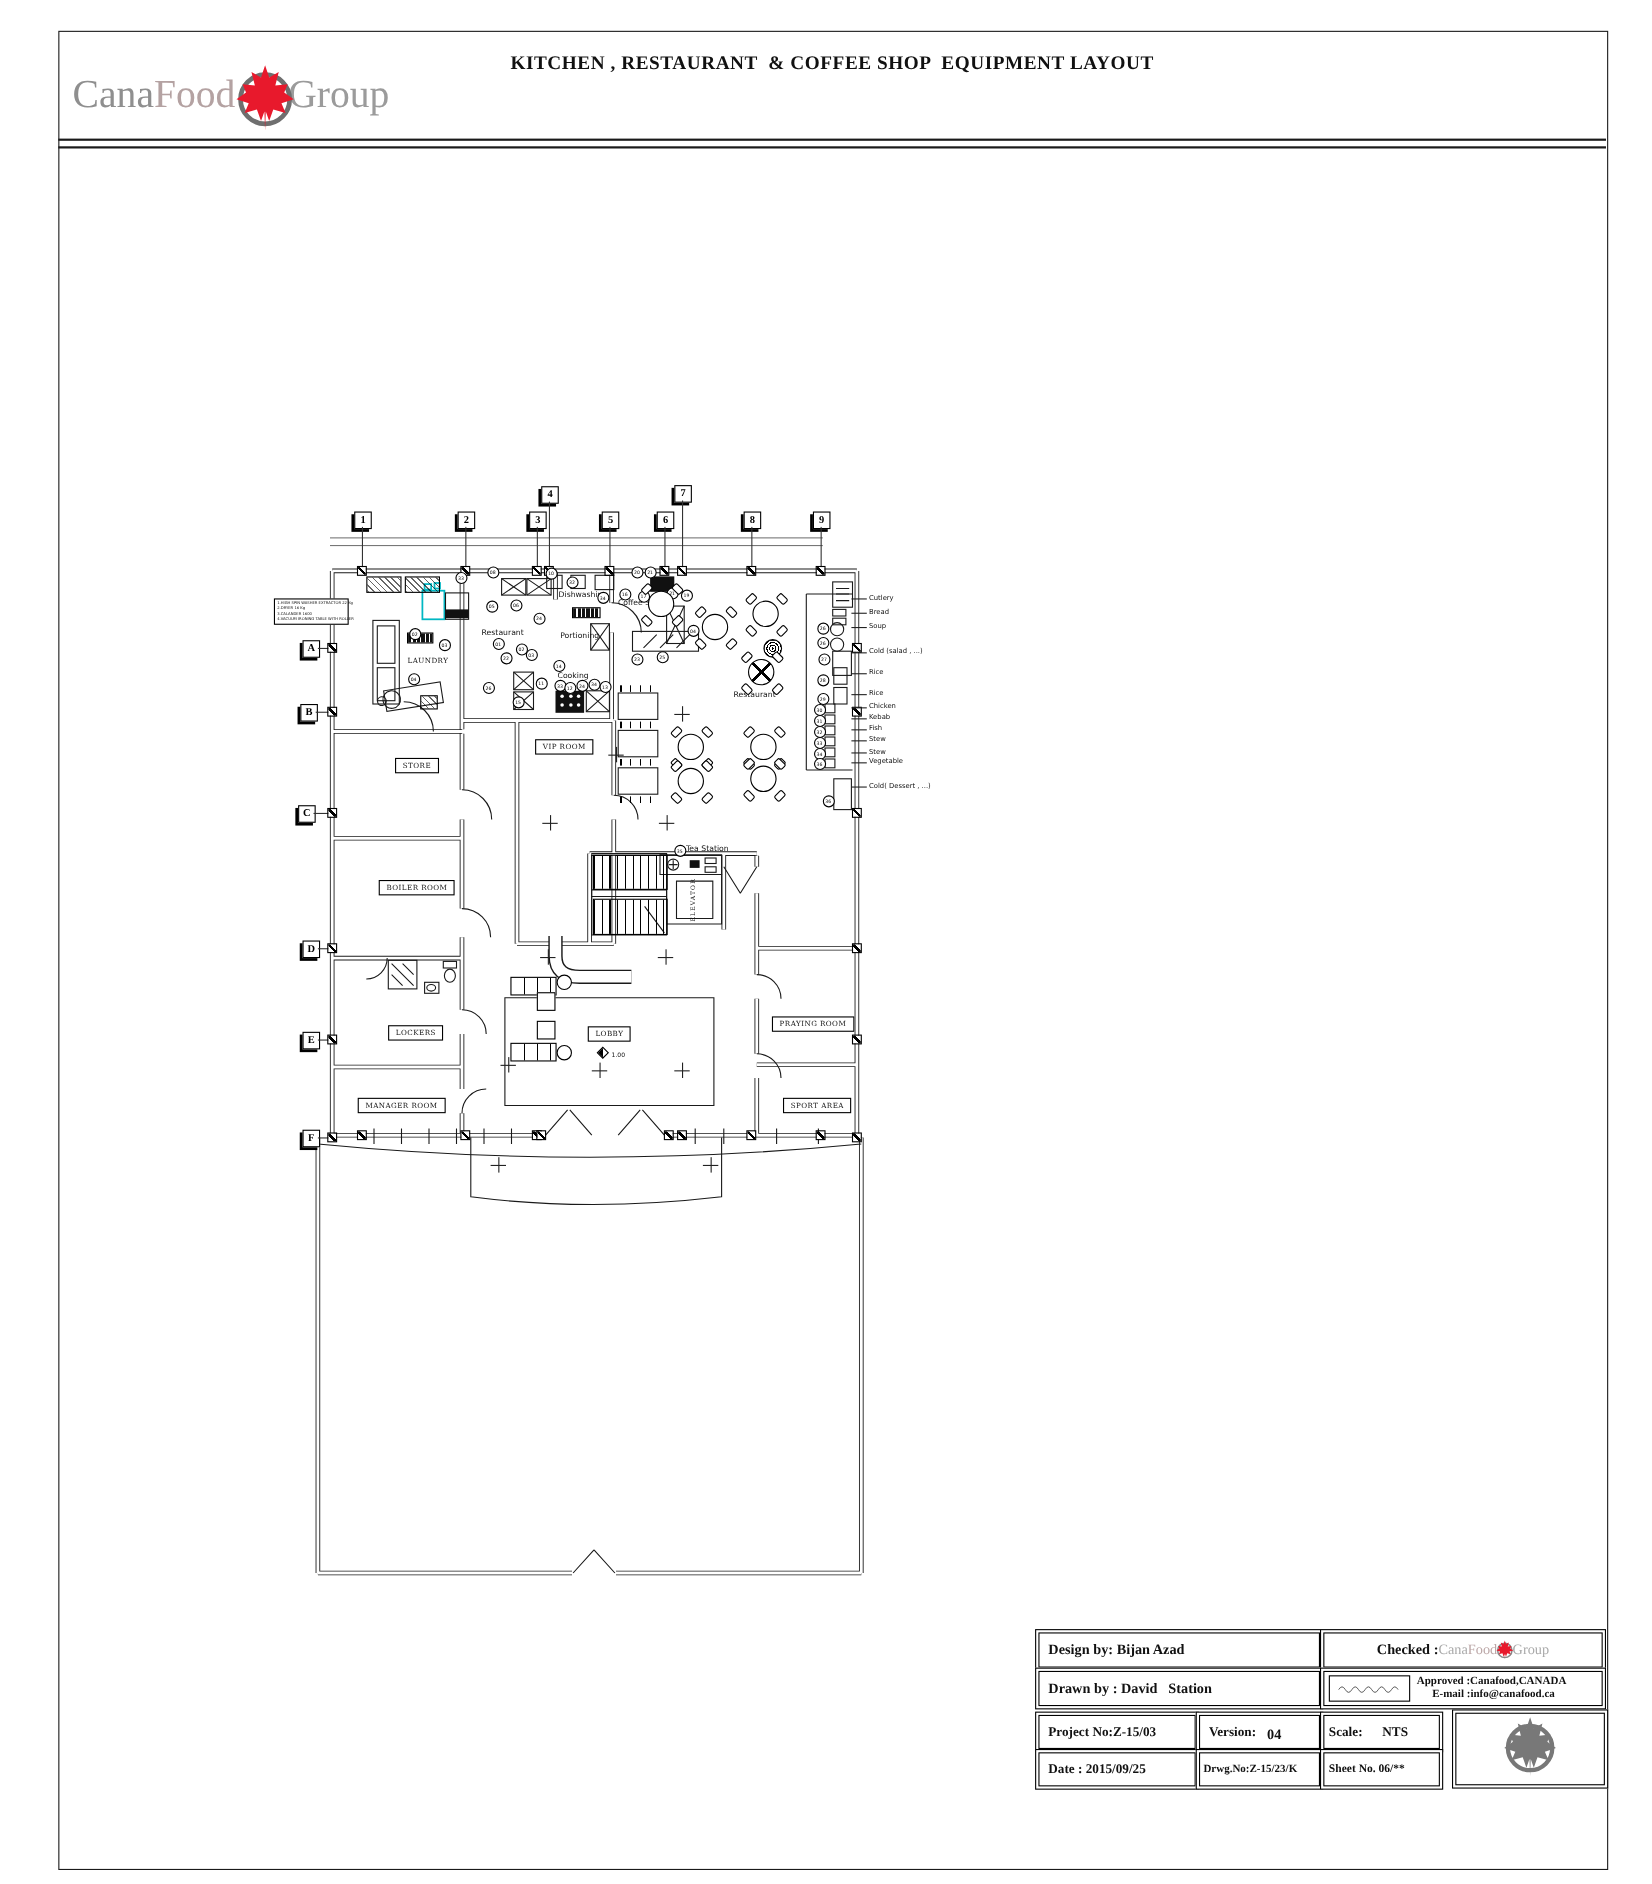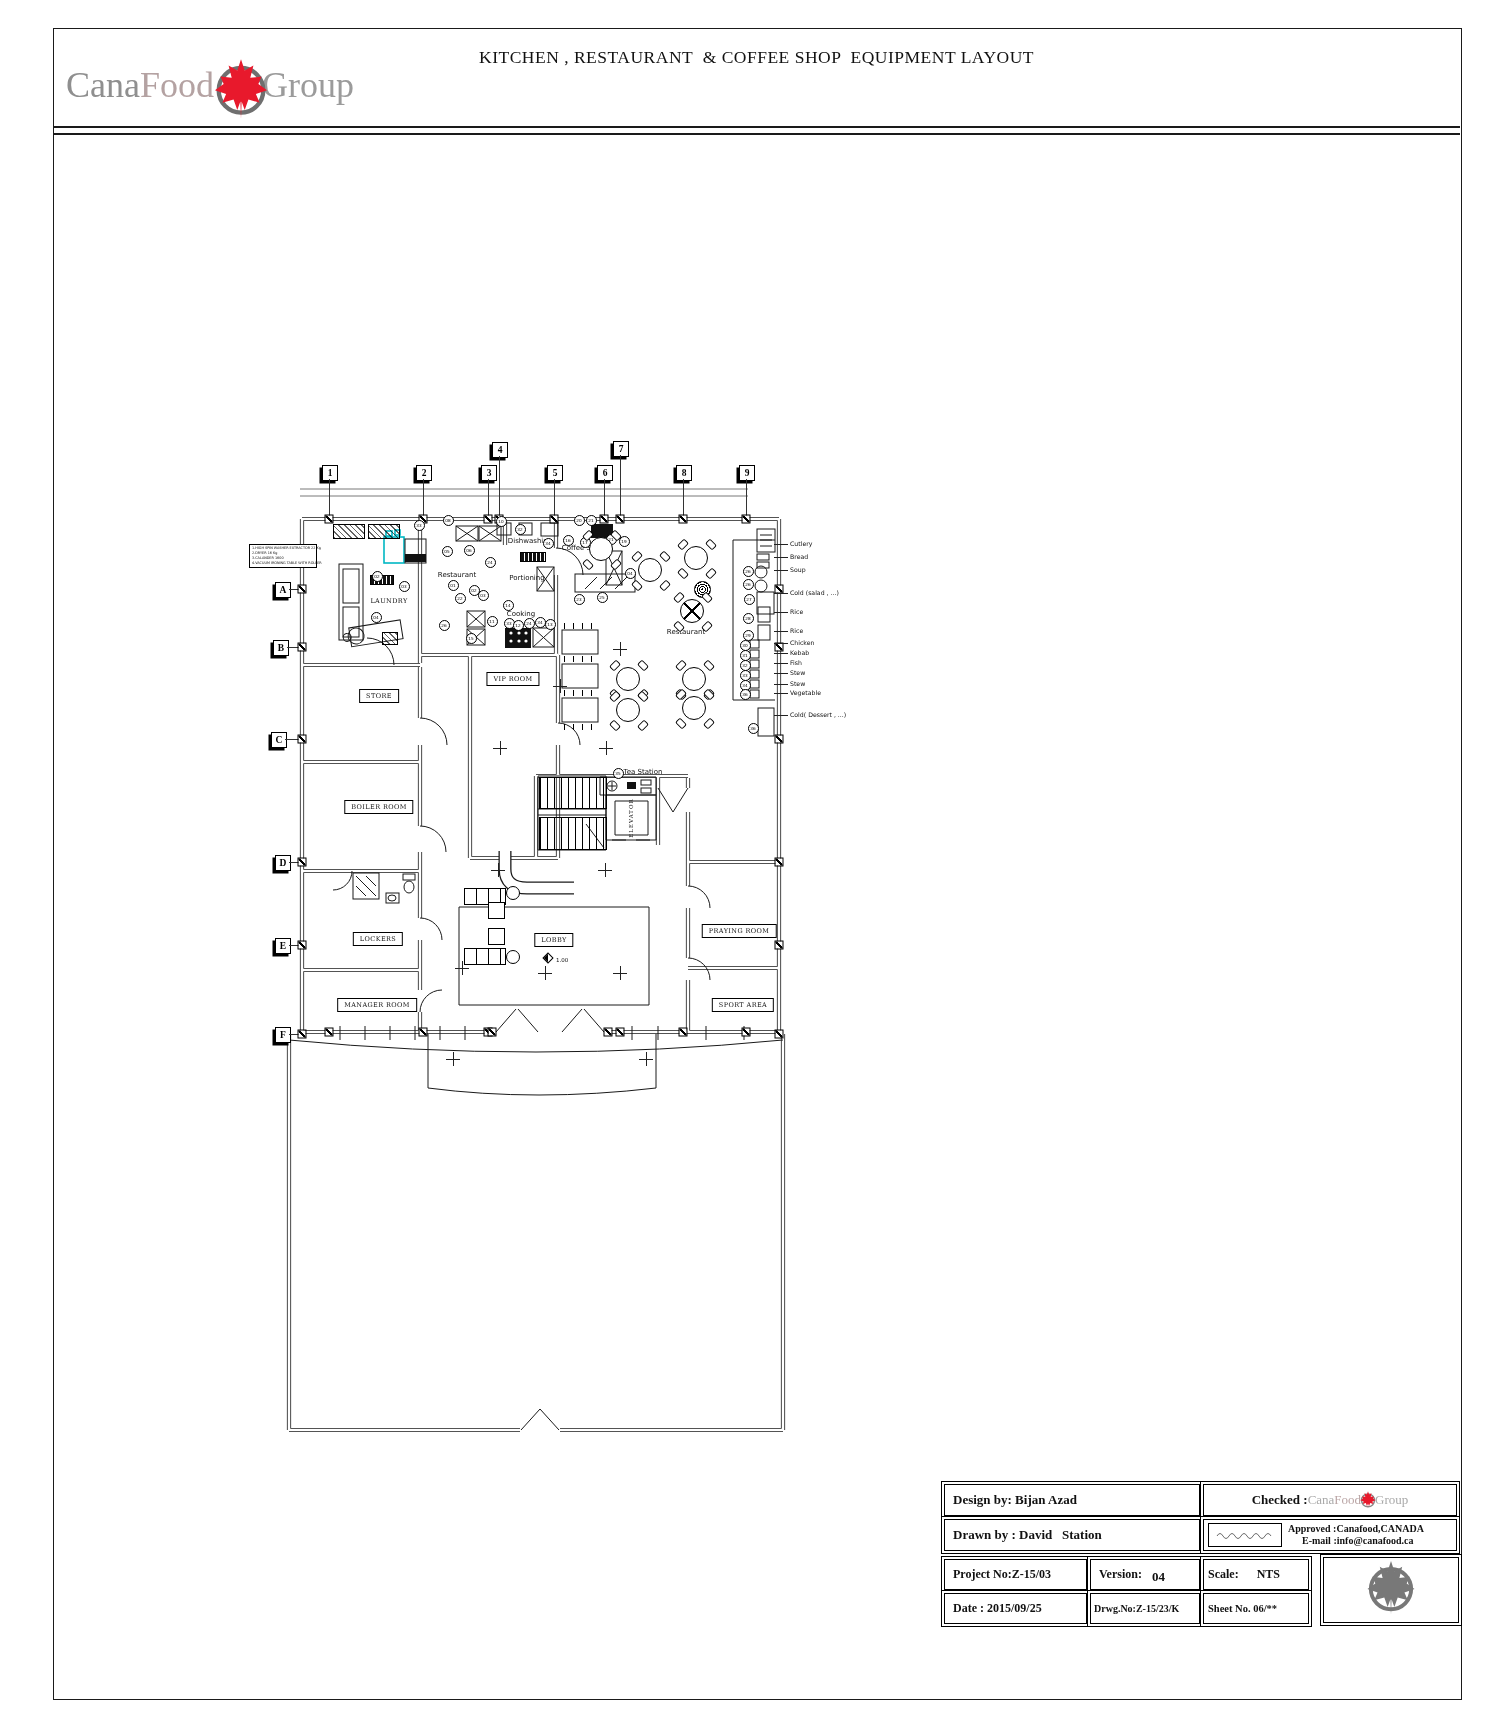--- a/index.html
+++ b/index.html
@@ -8,21 +8,21 @@
   .abs{position:absolute;}
   .sheet-frame{left:53px;top:28px;width:1407px;height:1670px;border:1.5px solid #1a1a1a;}
   .hline{background:#1a1a1a;height:1.5px;}
   
   .logo-row{left:66px;top:52px;height:66px;display:flex;align-items:center;font-size:36px;color:#8f8f8f;}
   .logo-row .food{color:#b4a2a2;}
   .logo-row .group{color:#9b9b9b;margin-left:-6px;}
   .leaf-wrap{width:62px;height:66px;margin:0 -4px;position:relative;top:4px;}
   .title-band{left:53px;top:40px;width:1407px;text-align:center;}
   .t1{font-size:26px;font-weight:bold;letter-spacing:1px;white-space:pre;color:#111;}
-  .t2{font-size:17.5px;font-weight:normal;letter-spacing:.5px;margin-top:7px;white-space:pre;color:#111;}
+  .t2{font-size:17.5px;font-weight:bold;letter-spacing:.5px;margin-top:7px;white-space:pre;color:#111;}
   
   svg.plansvg{position:absolute;left:0;top:0;pointer-events:none;}
   .w{stroke:#1a1a1a;stroke-width:4.2;fill:none;}
   .wi{stroke:#fff;stroke-width:2.6;fill:none;}
   .t{stroke:#1a1a1a;stroke-width:1;fill:none;}
   .tg{stroke:#555;stroke-width:.8;fill:none;}
   .fillb{fill:#111;stroke:none;}
   .cyan{stroke:#00b7c3;fill:none;stroke-width:1.6;}
   
   .bubble{width:14px;height:14px;border:1px solid #000;background:#fff;box-shadow:-2.5px 2.5px 0 0 #000;
@@ -319,21 +319,21 @@
       <div class="abs colmark" style="left: 302px; top: 945px;"></div>
       <div class="abs colmark" style="left: 779px; top: 945px;"></div>
       <div class="abs colmark" style="left: 302px; top: 1034px;"></div>
       <div class="abs colmark" style="left: 779px; top: 1034px;"></div>
       <div class="abs colmark" style="left: 492px; top: 1032px;"></div>
       <div class="abs colmark" style="left: 608px; top: 1032px;"></div>
       <div class="abs roomlabel" style="left: 389px; top: 601px;">LAUNDRY</div>
       <div class="abs roomlabel boxed" style="left: 379px; top: 696px;">STORE</div>
       <div class="abs roomlabel boxed" style="left: 379px; top: 807px;">BOILER ROOM</div>
       <div class="abs roomlabel boxed" style="left: 378px; top: 939px;">LOCKERS</div>
-      <div class="abs roomlabel boxed" style="left: 377px; top: 1005px;">MANAGER ROOM</div>
+      <div class="abs roomlabel boxed" style="left: 365px; top: 1005px;">MANAGER ROOM</div>
       <div class="abs roomlabel boxed" style="left: 513px; top: 679px;">VIP ROOM</div>
       <div class="abs roomlabel boxed" style="left: 554px; top: 940px;">LOBBY</div>
       <div class="abs roomlabel boxed" style="left: 739px; top: 931px;">PRAYING ROOM</div>
       <div class="abs roomlabel boxed" style="left: 743px; top: 1005px;">SPORT AREA</div>
       <div class="abs zonelabel" style="left: 457px; top: 575px;">Restaurant</div>
       <div class="abs zonelabel" style="left: 527px; top: 578px;">Portioning</div>
       <div class="abs zonelabel" style="left: 521px; top: 614px;">Cooking</div>
       <div class="abs zonelabel" style="left: 530px; top: 541px;">Dishwashing</div>
       <div class="abs zonelabel" style="left: 583px; top: 548px;">Coffee Shop</div>
       <div class="abs zonelabel" style="left: 686px; top: 632px;">Restaurant</div>

